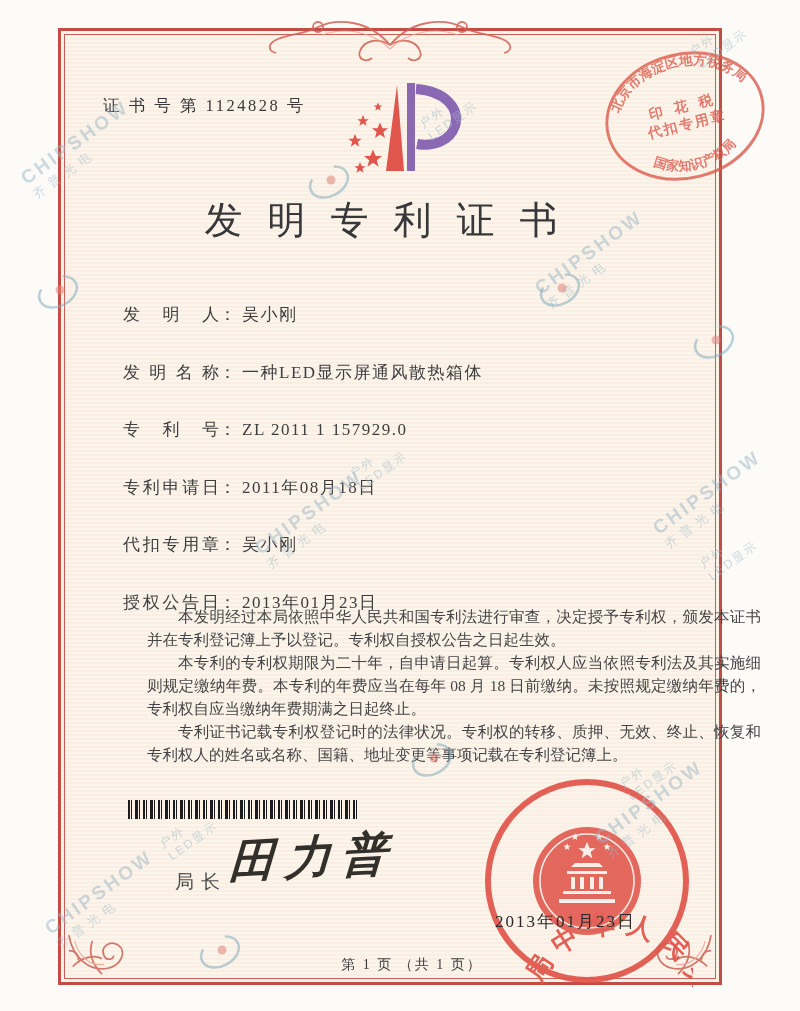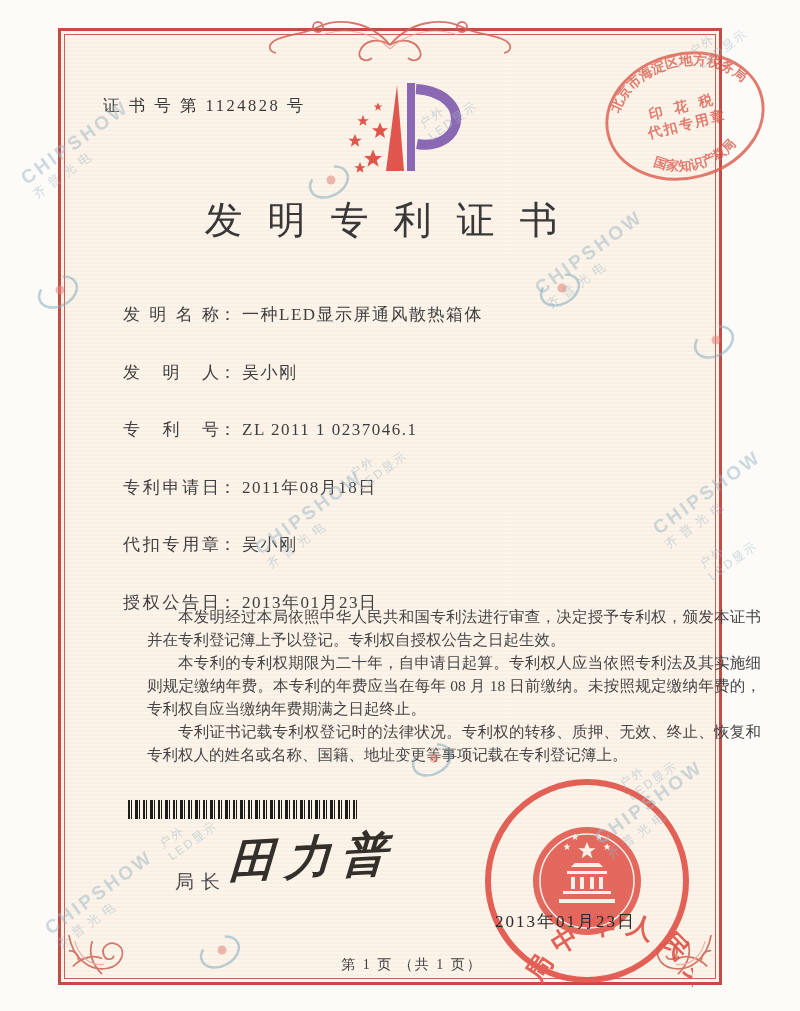--- a/index.html
+++ b/index.html
@@ -148,27 +148,27 @@
         <g fill="#8b68b4">
           <rect x="69" y="12" width="8" height="88"></rect>
         </g>
         <path d="M78 18 C108 20 122 38 117 55 C112 70 95 76 79 73" fill="none" stroke="#8b68b4" stroke-width="10"></path>
       </svg>
 
       <div class="title">发明专利证书</div>
 
       <div class="fields">
         <div class="field">
+          <span class="label">发明人</span><span class="colon">：</span><span class="value">吴小刚</span>
+        </div>
+        <div class="field">
           <span class="label">发明名称</span><span class="colon">：</span><span class="value">一种LED显示屏通风散热箱体</span>
         </div>
         <div class="field">
-          <span class="label">发明人</span><span class="colon">：</span><span class="value">吴小刚</span>
-        </div>
-        <div class="field">
-          <span class="label">专利号</span><span class="colon">：</span><span class="value">ZL 2011 1 0237046.1</span>
+          <span class="label">专利号</span><span class="colon">：</span><span class="value">ZL 2011 1 157929.0</span>
         </div>
         <div class="field">
           <span class="label">专利申请日</span><span class="colon">：</span><span class="value">2011年08月18日</span>
         </div>
         <div class="field">
           <span class="label">代扣专用章</span><span class="colon">：</span><span class="value">吴小刚</span>
         </div>
         <div class="field">
           <span class="label">授权公告日</span><span class="colon">：</span><span class="value">2013年01月23日</span>
         </div>

